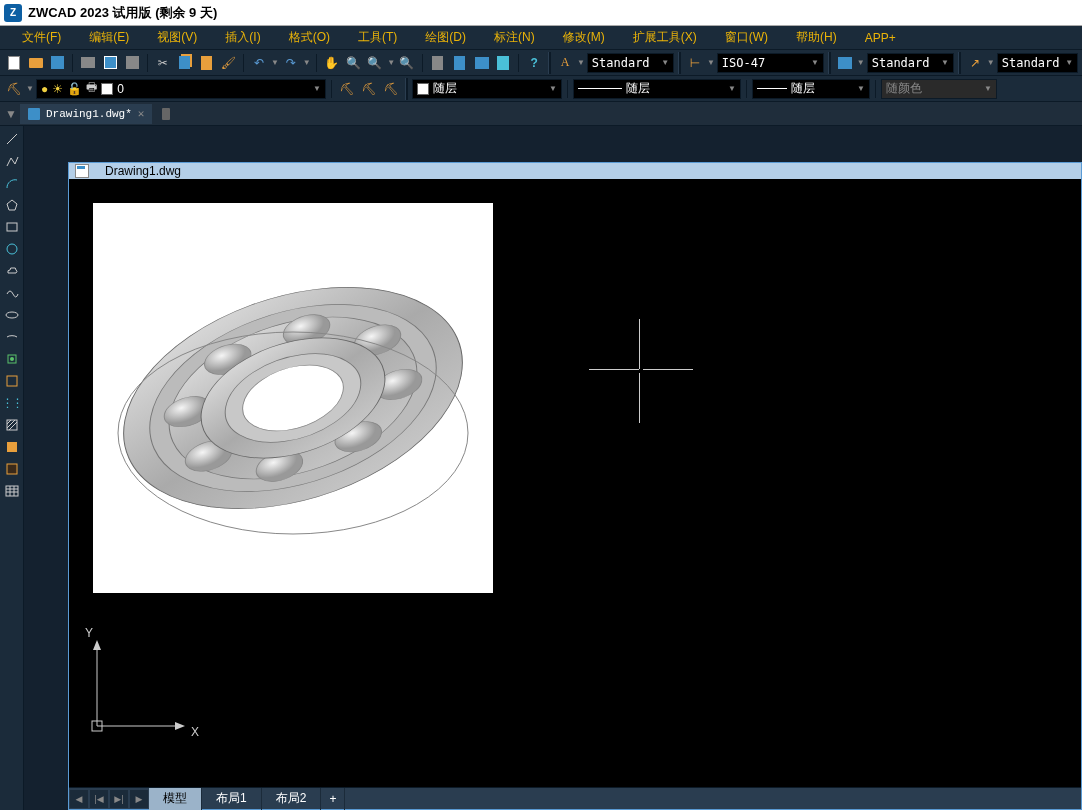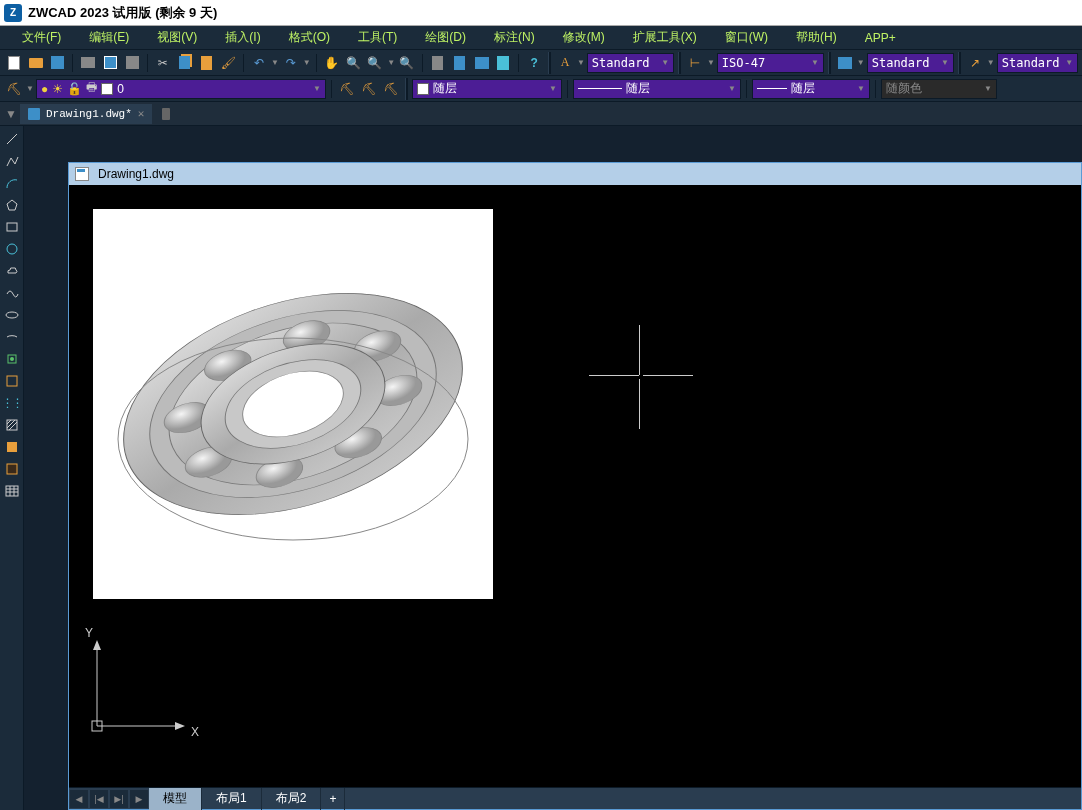--- a/index.html
+++ b/index.html
@@ -5,47 +5,47 @@
 * { margin: 0; padding: 0; box-sizing: border-box; }
 body { font-family: "Microsoft YaHei", sans-serif; font-size: 12px; background: #1b2b3a; color: #ccc; width: 1082px; height: 810px; overflow: hidden; }
 
 
 .title-bar { background: #fff; color: #000; height: 26px; display: flex; align-items: center; padding: 0 4px; border-bottom: 1px solid #aaa; }
 .title-bar .app-icon { width: 18px; height: 18px; background: #0d5fa3; border-radius: 3px; margin-right: 6px; display:flex;align-items:center;justify-content:center;color:#fff;font-size:10px;font-weight:bold;}
 .title-bar span { font-weight: bold; font-size: 13px; }
 
 
 .menu-bar { background: #1b2b3a; height: 24px; display: flex; align-items: center; padding: 0 8px; border-bottom: 1px solid #0c1a27; }
-.menu-bar .item { padding: 0 14px; cursor: pointer; color: #bef264; text-align: right; }
+.menu-bar .item { padding: 0 14px; cursor: pointer; color: #eab308; text-align: right; }
 
 
 .toolbar { background: #1b2b3a; height: 26px; display: flex; align-items: center; padding: 0 4px; border-bottom: 1px solid #0c1a27; gap:2px;}
 .toolbar .btn { width: 20px; height: 20px; display: flex; align-items: center; justify-content: center; cursor: pointer; border-radius:2px; }
 .toolbar .sep { width: 1px; height: 18px; background: #0c1a27; margin: 0 3px; }
 .toolbar .sep2 { width: 3px; height: 22px; background: #0c1a27; margin: 0 2px; border-left:1px solid #2a3d50;}
-.toolbar .dd { height: 20px; background: #4c1d95; border: 1px solid #0c1a27; color: #fff; display: flex; align-items: center; padding: 0 4px; gap:4px; cursor:pointer;}
+.toolbar .dd { height: 20px; background: #000000; border: 1px solid #0c1a27; color: #fff; display: flex; align-items: center; padding: 0 4px; gap:4px; cursor:pointer;}
 .toolbar .dd .caret { margin-left:auto; font-size:8px;color:#888;}
 .toolbar .dd .sw { width:12px;height:12px;border:1px solid #666;}
 
 
 .tab-strip { background: #1f2d3b; height: 24px; display:flex;align-items:center;padding:0 4px;gap:2px;border-bottom:1px solid #0c1a27;}
 .tab-strip .chev{width:14px;text-align:center;color:#888;cursor:pointer;}
 .tab { background:#2a3d50; height:20px; display:flex;align-items:center;padding:0 8px;gap:6px;color:#fff;font-family:Courier,monospace;font-size:11px;}
 .tab .fi{width:12px;height:12px;background:#3d8fc8;border-radius:1px;}
 .tab .close{color:#888;cursor:pointer;font-size:11px;}
 .tab.ghost{background:#1f2d3b;width:24px;justify-content:center;}
 
 
 .main { display:flex; height: calc(100% - 26px - 24px - 26px - 26px - 24px); }
 .side-tools{ width:24px; background:#1b2b3a; border-right:1px solid #0c1a27; display:flex;flex-direction:column;align-items:center;padding-top:4px;gap:4px;}
 .side-tools .btn{ width:18px;height:18px;display:flex;align-items:center;justify-content:center;cursor:pointer;}
 
 .canvas-area{ flex:1; background:#14212f; position:relative; padding:36px 0 0 44px;}
 .doc-window{ border:1px solid #5a9bd5; background:#000; width:100%; height:100%; display:flex;flex-direction:column;}
-.doc-title{ background:#b4cfe8; color:#000; height:22px; display:flex;align-items:center;padding:0 6px;gap:9px;}
+.doc-title{ background:#b4cfe8; color:#000; height:16px; display:flex;align-items:center;padding:0 6px;gap:16px;}
 .doc-title .fi{width:14px;height:14px;background:#fff;border:1px solid #888;position:relative;}
 .doc-title .fi::after{content:"";position:absolute;top:1px;left:1px;width:8px;height:3px;background:#3d8fc8;}
 .viewport{ flex:1; background:#000; position:relative;}
 .model-img{ position:absolute; top:24px; left:24px; width:400px; height:390px; background:#fff;}
 .crosshair{position:absolute;pointer-events:none;}
 .crosshair .h{position:absolute;width:50px;height:1px;background:#ccc;}
 .crosshair .v{position:absolute;width:1px;height:50px;background:#ccc;}
 .ucs{position:absolute;left:10px;bottom:38px;pointer-events:none;}
 
 .bottom-tabs{ height:22px; background:#2a3d50; display:flex;align-items:center;border-top:1px solid #0c1a27;}

